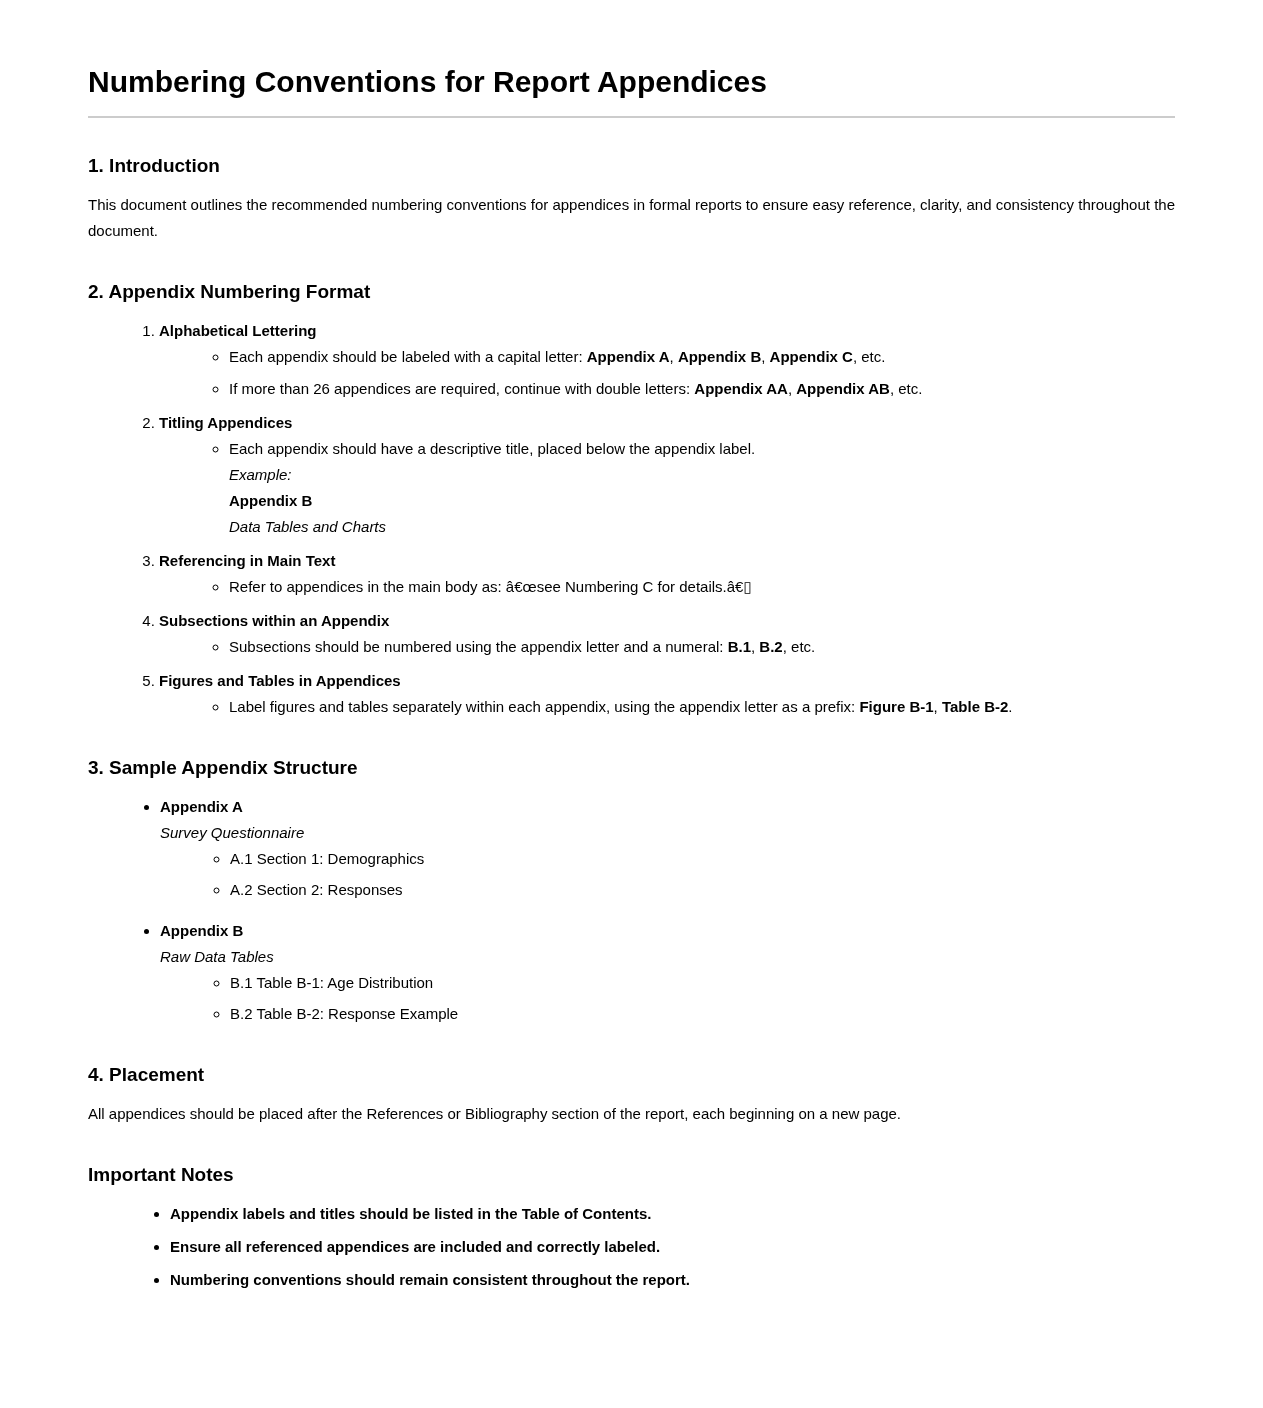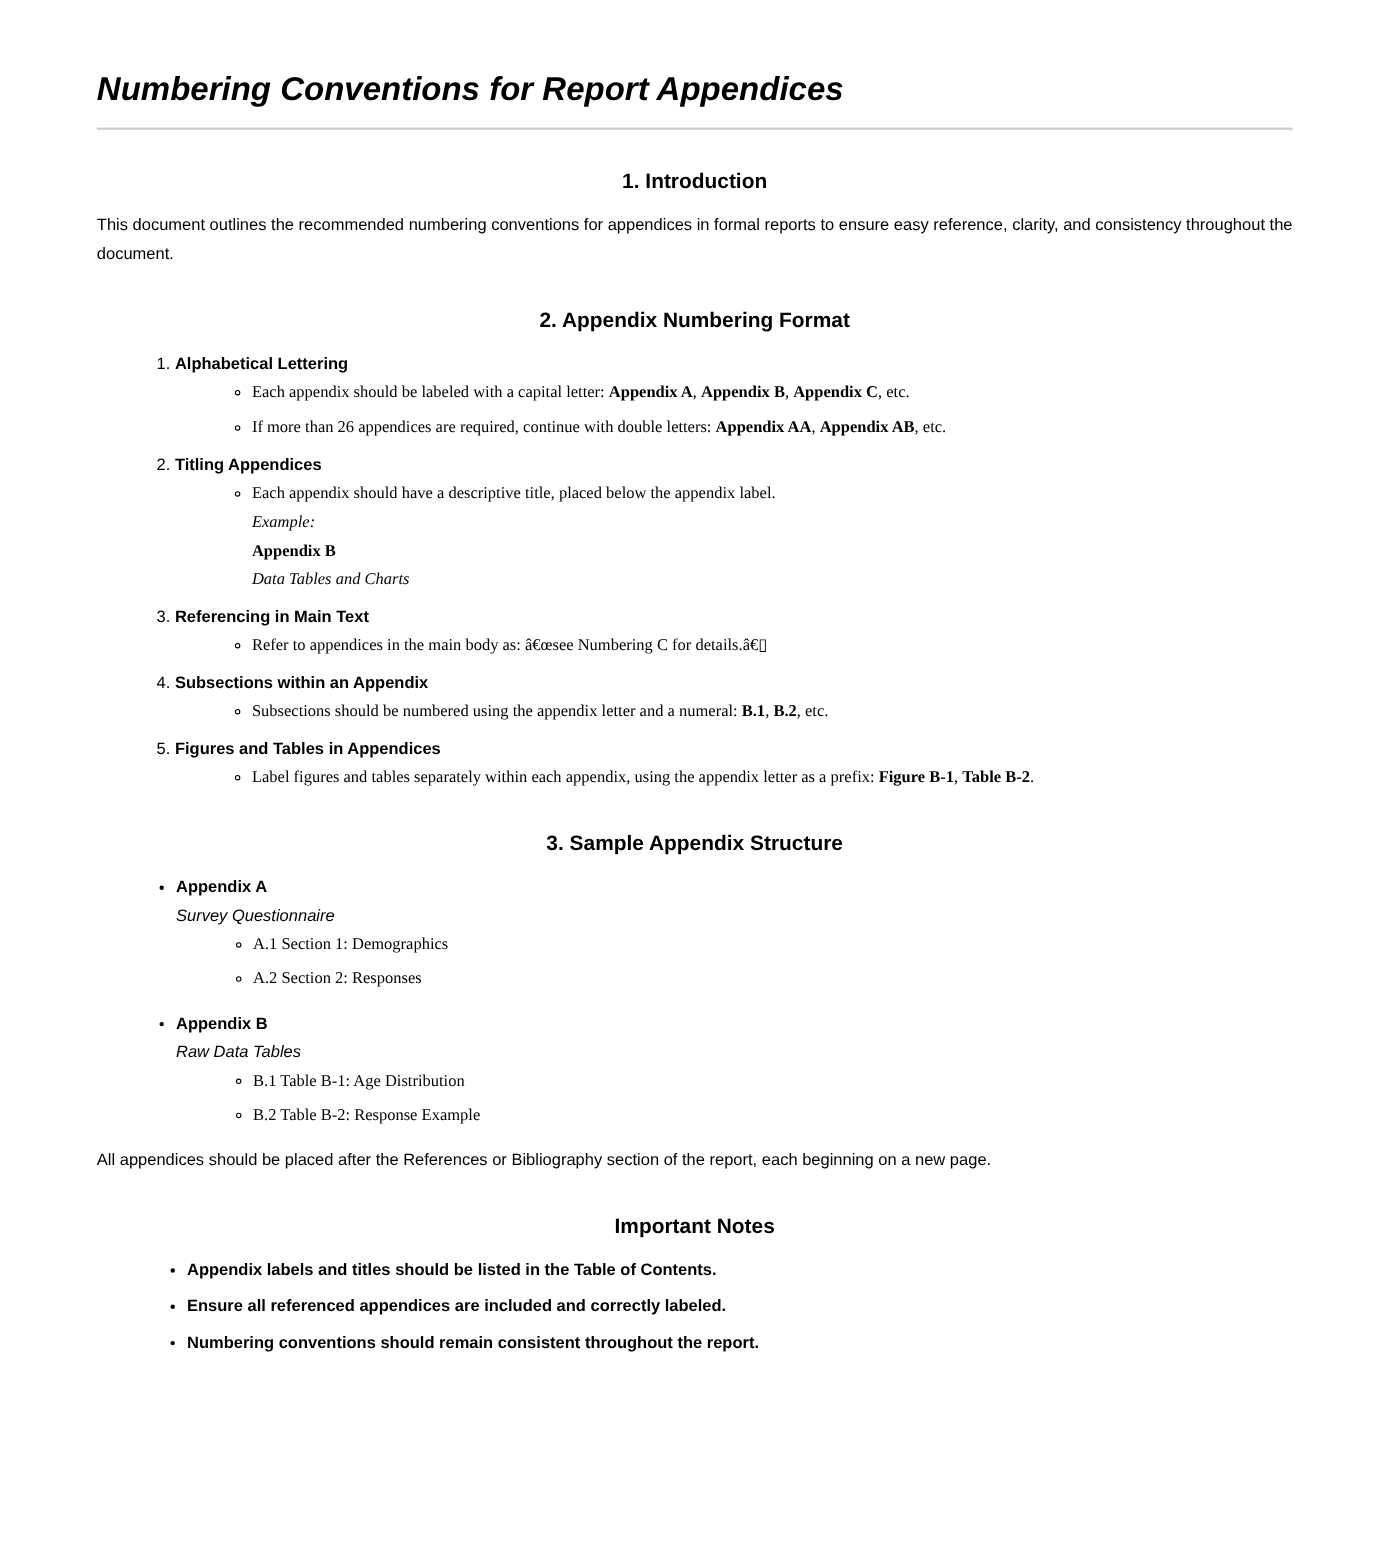--- a/index.html
+++ b/index.html
@@ -14,44 +14,42 @@
   .doc {
     padding: 64px 88px 0 88px;
     font-size: 15px;
     line-height: 26px;
   }
   h1.title {
     font-size: 30px;
     line-height: 36px;
     font-weight: 700;
     margin: 0;
-    font-style: italic;
   }
   hr.divider {
     border: 0;
     border-top: 2px solid #cccccc;
     margin: 16px 0 0 0;
   }
   h2.section {
     font-size: 19px;
     line-height: 23px;
     font-weight: 700;
     margin: 36px 0 15px 0;
-    text-align: center;
   }
   p.body { margin: 1px 0; }
   strong { font-weight: 700; }
   em { font-style: italic; }
 
   ol.fmt { list-style: decimal outside; margin: 15px 0; padding: 0 0 0 71px; }
   ol.fmt > li { margin: 0 0 8px 0; }
   .li-label { font-weight: 700; }
 
   ul.sub { list-style: circle outside; margin: 0; padding: 0 0 0 70px; }
-  ul.sub > li { margin: 0 0 6px 0; font-family: Liberation Serif, serif; }
+  ul.sub > li { margin: 0 0 6px 0; }
 
   ul.struct { list-style: disc outside; margin: 15px 0; padding: 0 0 0 72px; }
   ul.struct > li { margin: 0 0 15px 0; }
   ul.struct ul.sub > li { margin: 0 0 5px 0; }
   .subtitle { font-style: italic; }
 
   ul.notes { list-style: disc outside; margin: 15px 0; padding: 0 0 0 82px; font-weight: bold; }
   ul.notes > li { margin: 0 0 7px 0; }
 </style>
 </head>
@@ -122,20 +120,21 @@
       <li>
         <strong>Appendix B</strong><br>
         <span class="subtitle">Raw Data Tables</span>
         <ul class="sub">
           <li>B.1 Table B-1: Age Distribution</li>
           <li>B.2 Table B-2: Response Example</li>
         </ul>
       </li>
     </ul>
 
+    <h2 class="section">4. Placement</h2>
     <p class="body">All appendices should be placed after the References or Bibliography section of the report, each beginning on a new page.</p>
 
     <h2 class="section">Important Notes</h2>
 
     <ul class="notes">
       <li>Appendix labels and titles should be listed in the Table of Contents.</li>
       <li>Ensure all referenced appendices are included and correctly labeled.</li>
       <li>Numbering conventions should remain consistent throughout the report.</li>
     </ul>
 

